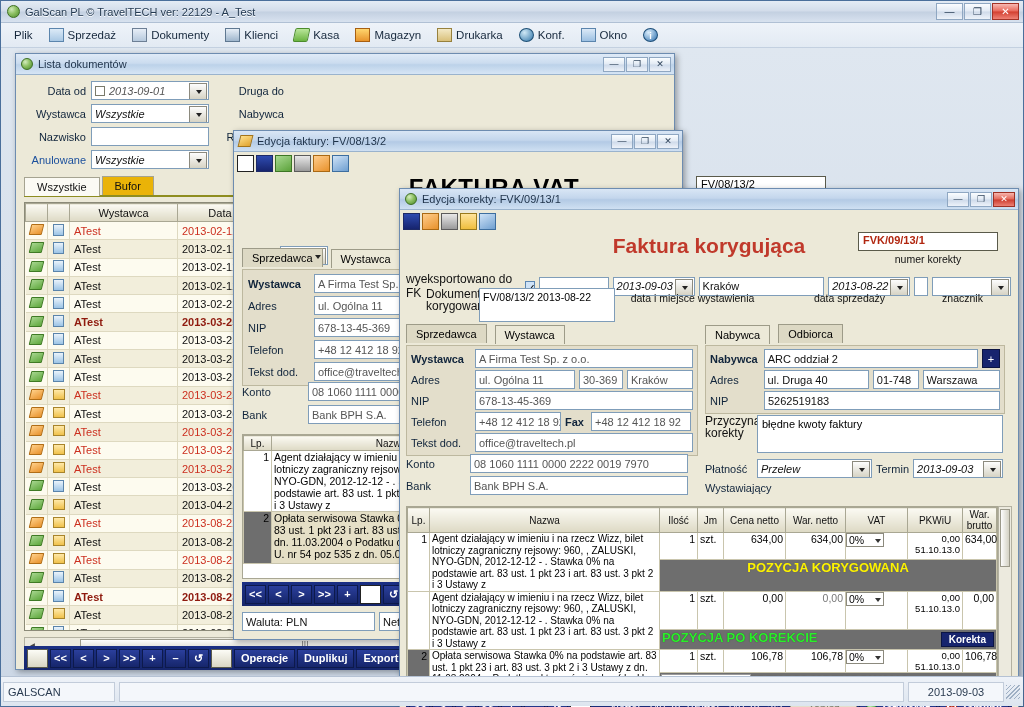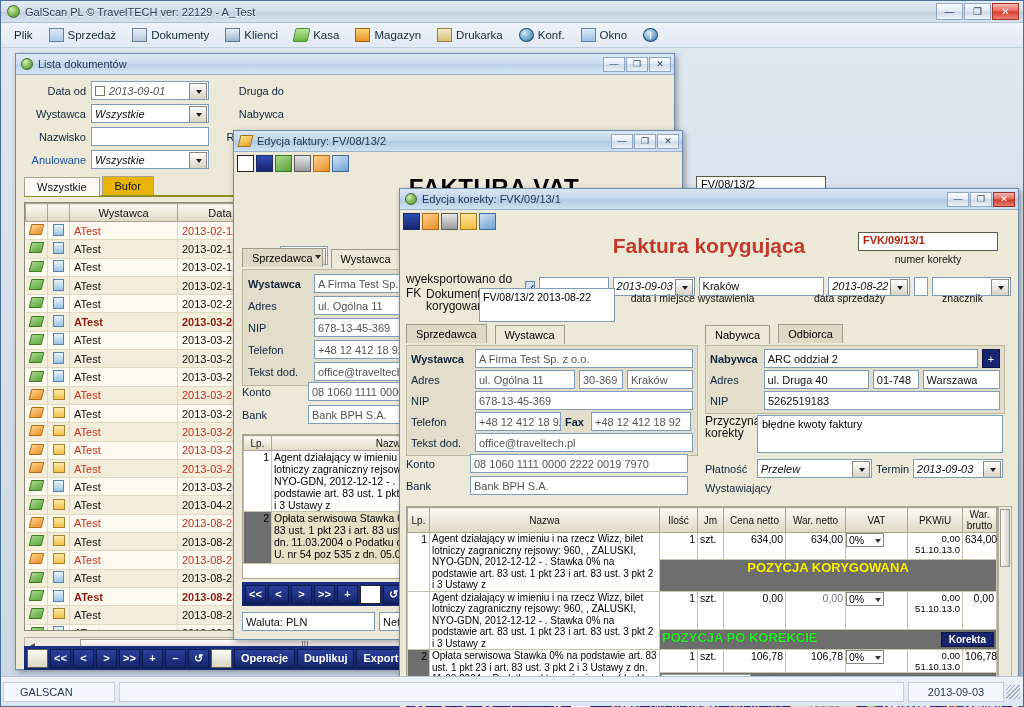--- a/index.html
+++ b/index.html
@@ -248,21 +248,21 @@
   .vscroll { width:14px; background:#eceade; border:1px solid #b3b1a1; position:relative;}
   .vs-thumb { position:absolute; left:1px; right:1px; background:linear-gradient(90deg,#fdfdfd,#d4d2c4); border:1px solid #9b998a;}
 
   
   #statusbar {
     position:absolute; left:0; bottom:0; width:100%; height:30px;
     background: linear-gradient(180deg,#eef2f8 0%, #dde5ef 100%);
     border-top:1px solid #b5c2d4;
     display:flex; align-items:center; font-size:11px; color:#2a3b50;
   }
-  .sb-cell { border:1px solid #c2ccda; height:20px; display:flex; align-items:center; padding:0 16px; margin:16px 2px; background:#f4f7fb;}
+  .sb-cell { border:1px solid #c2ccda; height:20px; display:flex; align-items:center; padding:0 4px; margin:16px 2px; background:#f4f7fb;}
   .grip { width:14px;height:14px; margin-left:auto; margin-right:3px;
     background: repeating-linear-gradient(135deg,#9fb0c4 0 1px,transparent 1px 3px);}
 </style>
 </head>
 <body>
 
 <div id="app-window">
 
   <div id="app-titlebar">
     <span class="win-icon-globe"></span>

